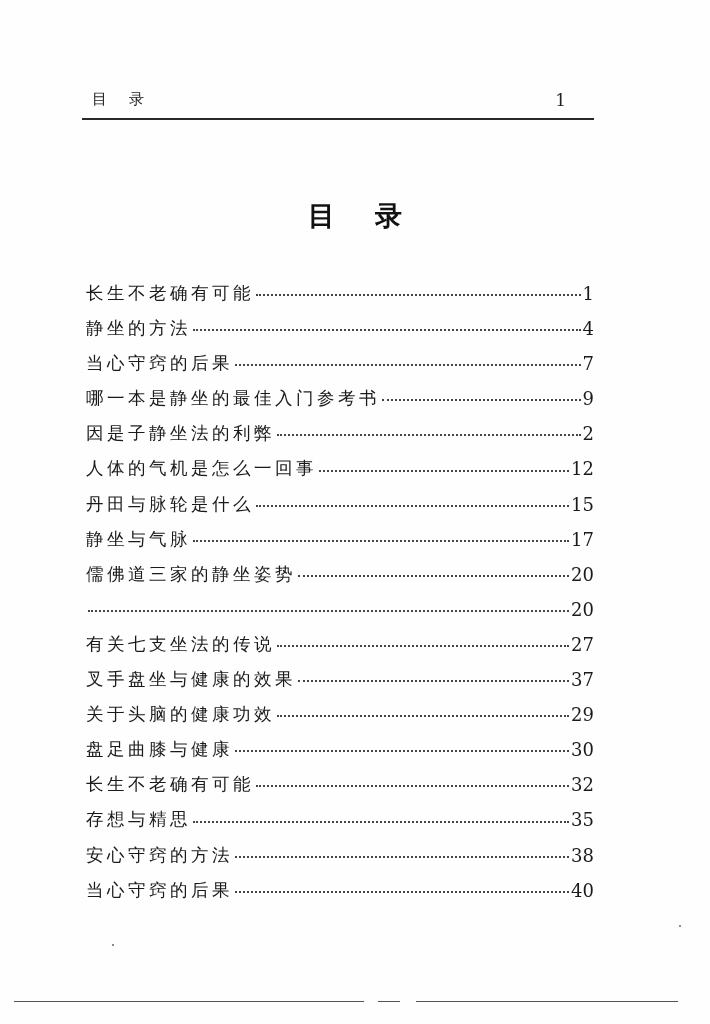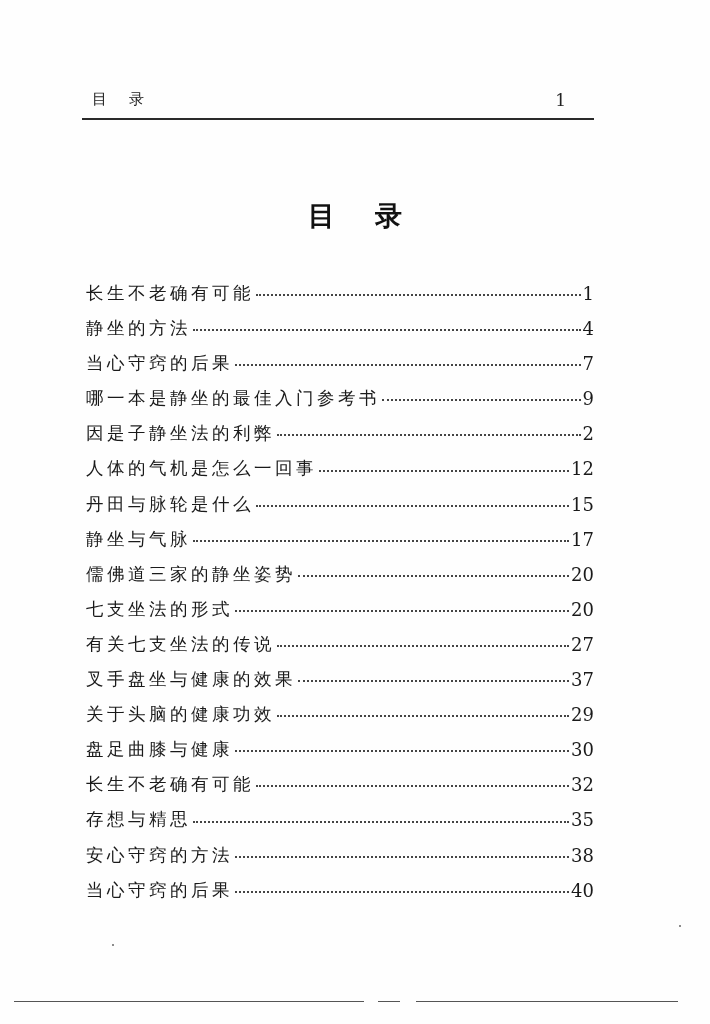--- a/index.html
+++ b/index.html
@@ -167,21 +167,20 @@
         <span class="entry-title">静坐与气脉</span>
         <span class="leader"></span>
         <span class="entry-page">17</span>
       </li>
     <li class="toc-item">
         <span class="entry-title">儒佛道三家的静坐姿势</span>
         <span class="leader"></span>
         <span class="entry-page">20</span>
       </li>
     <li class="toc-item">
-        <span class="entry-title">七支坐法的形式</span>
         <span class="leader"></span>
         <span class="entry-page">20</span>
       </li>
     <li class="toc-item">
         <span class="entry-title">有关七支坐法的传说</span>
         <span class="leader"></span>
         <span class="entry-page">27</span>
       </li>
     <li class="toc-item">
         <span class="entry-title">叉手盘坐与健康的效果</span>

